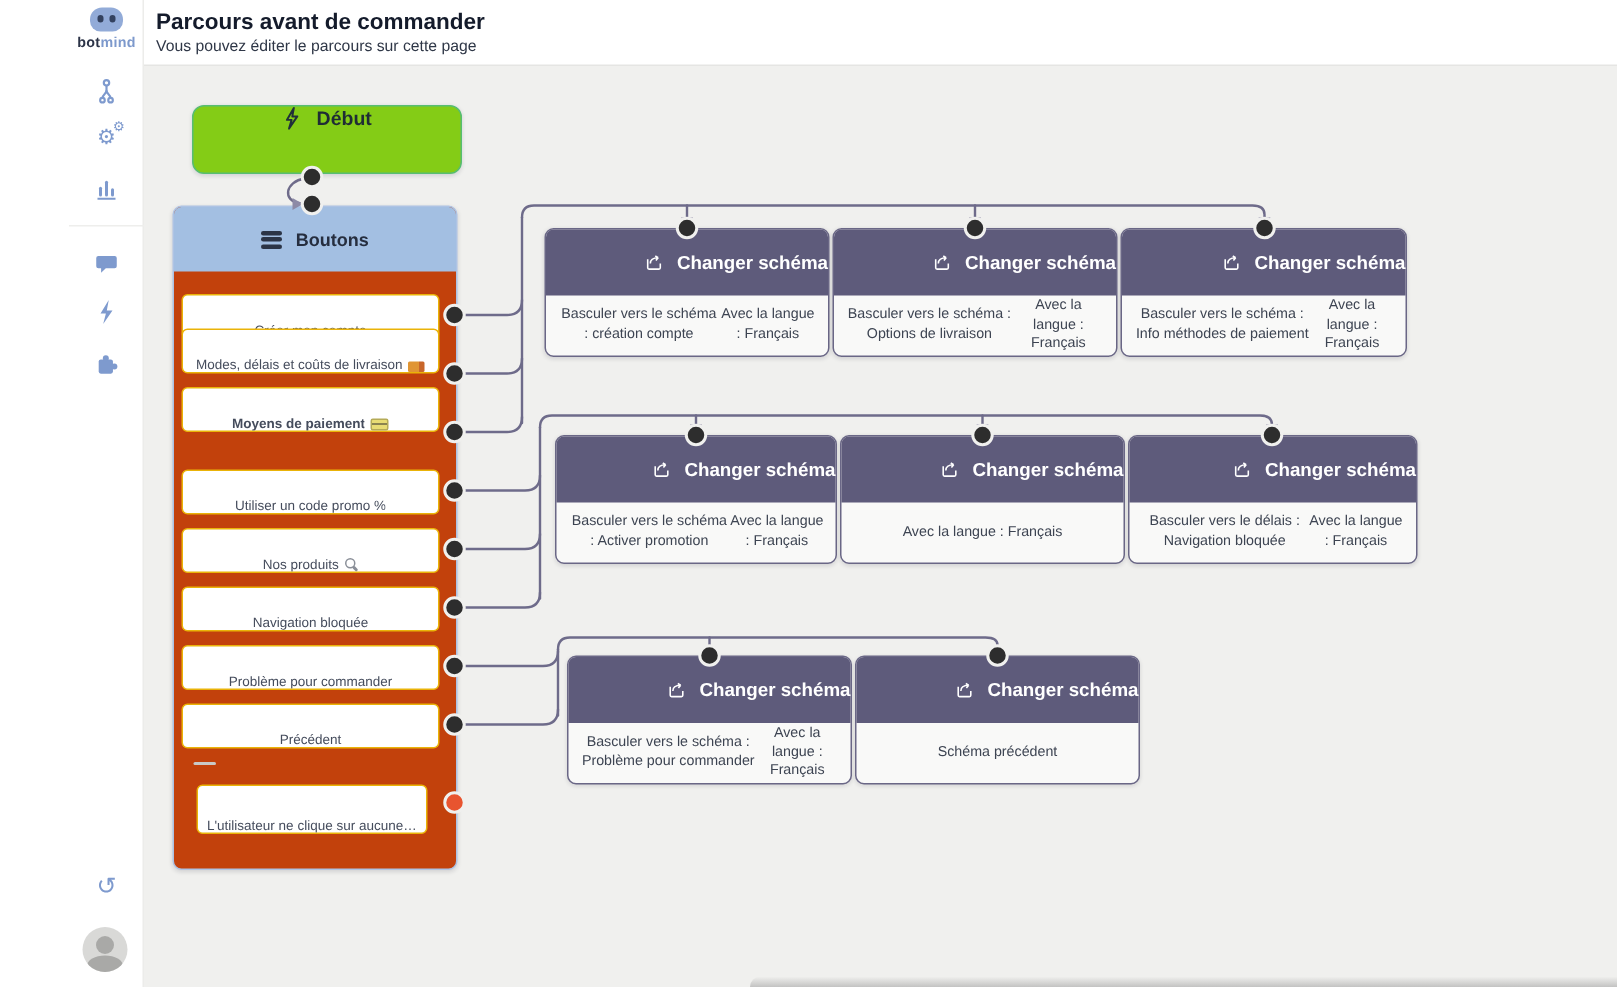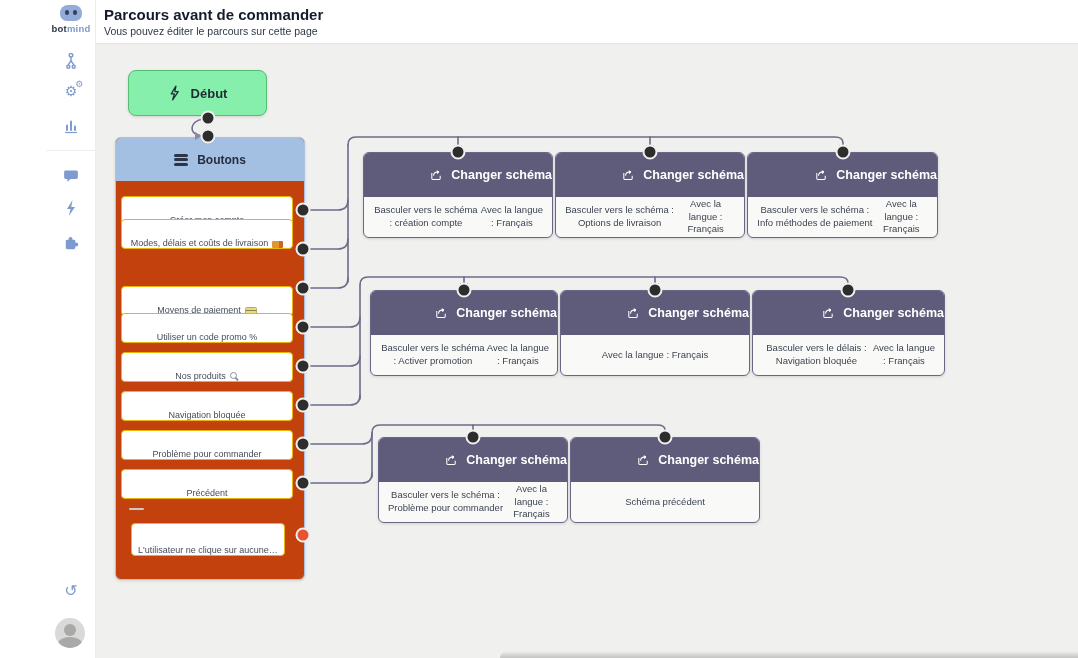--- a/index.html
+++ b/index.html
@@ -28,21 +28,21 @@
   .tb-text { margin-left:17px; }
   .tb-title { font-size:15px; font-weight:700; color:#141b2b; }
   .tb-sub { font-size:10.5px; color:#2f3747; margin-top:2px; }
 
   
   .canvas { position:absolute; left:50px; top:44px; width:1028px; height:614px; background:#f0f0ee; overflow:hidden; }
   .edges { position:absolute; left:0; top:0; z-index:5; pointer-events:none; }
 
   .node { position:absolute; border-radius:6px; box-shadow:0 1px 3px rgba(30,30,50,.14); z-index:3; }
 
-  .start-node { left:78px; top:26px; width:139px; height:46px; background:#86efac; border:1px solid #57bd72; display:flex; align-items:center; justify-content:center; gap:10px; color:#1f2c35; font-weight:700; font-size:13px; border-radius:8px; }
+  .start-node { left:78px; top:26px; width:180px; height:46px; background:#84cc16; border:1px solid #57bd72; display:flex; align-items:flex-start; justify-content:center; gap:10px; color:#1f2c35; font-weight:700; font-size:13px; border-radius:8px; }
 
   .boutons-node { left:65px; top:93px; width:190px; height:443px; background:#c2410c; border:1px solid #aec3e4; }
   .boutons-head { height:43px; background:#a3bfe2; border-radius:5px 5px 0 0; display:flex; align-items:center; justify-content:center; gap:9px; font-size:12px; font-weight:700; color:#262e3f; }
   .stack-icon { display:flex; flex-direction:column; gap:1.5px; }
   .stack-icon i { display:block; width:14px; height:3px; border-radius:2px; background:#2c3547; }
   .btn-item { position:absolute; left:5px; width:172px; height:30px; background:#fff; border:1px solid #eab308; border-radius:4px; display:flex; align-items:flex-end; justify-content:center; gap:4px; font-size:9px; color:#454c5c; padding:0 6px; cursor:pointer; }
   .btn-item span.lbl { white-space:nowrap; overflow:hidden; text-overflow:ellipsis; }
   .item-divider { position:absolute; left:13px; width:15px; height:2px; background:#c9c9c7; border-radius:1px; }
   .fallback-item { left:15px; width:154px; height:33px; }
 
@@ -223,21 +223,21 @@
           </span>
         <span>Boutons</span>
       </div>
       <div class="btn-item" style="top:58px;">
           <span class="lbl">Créer mon compte</span>
         </div>
       <div class="btn-item" style="top:81px;">
           <span class="lbl">Modes, délais et coûts de livraison</span>
           <span class="emoji emoji-truck"></span>
         </div>
-      <div class="btn-item" style="top:148px;">
+      <div class="btn-item" style="top:120px;font-weight:bold;">
           <span class="lbl">Moyens de paiement</span>
           <span class="emoji emoji-card"></span>
         </div>
       <div class="btn-item" style="top:175px;">
           <span class="lbl">Utiliser un code promo %</span>
         </div>
       <div class="btn-item" style="top:214px;">
           <span class="lbl">Nos produits</span>
           <span class="emoji emoji-mag"></span>
         </div>

